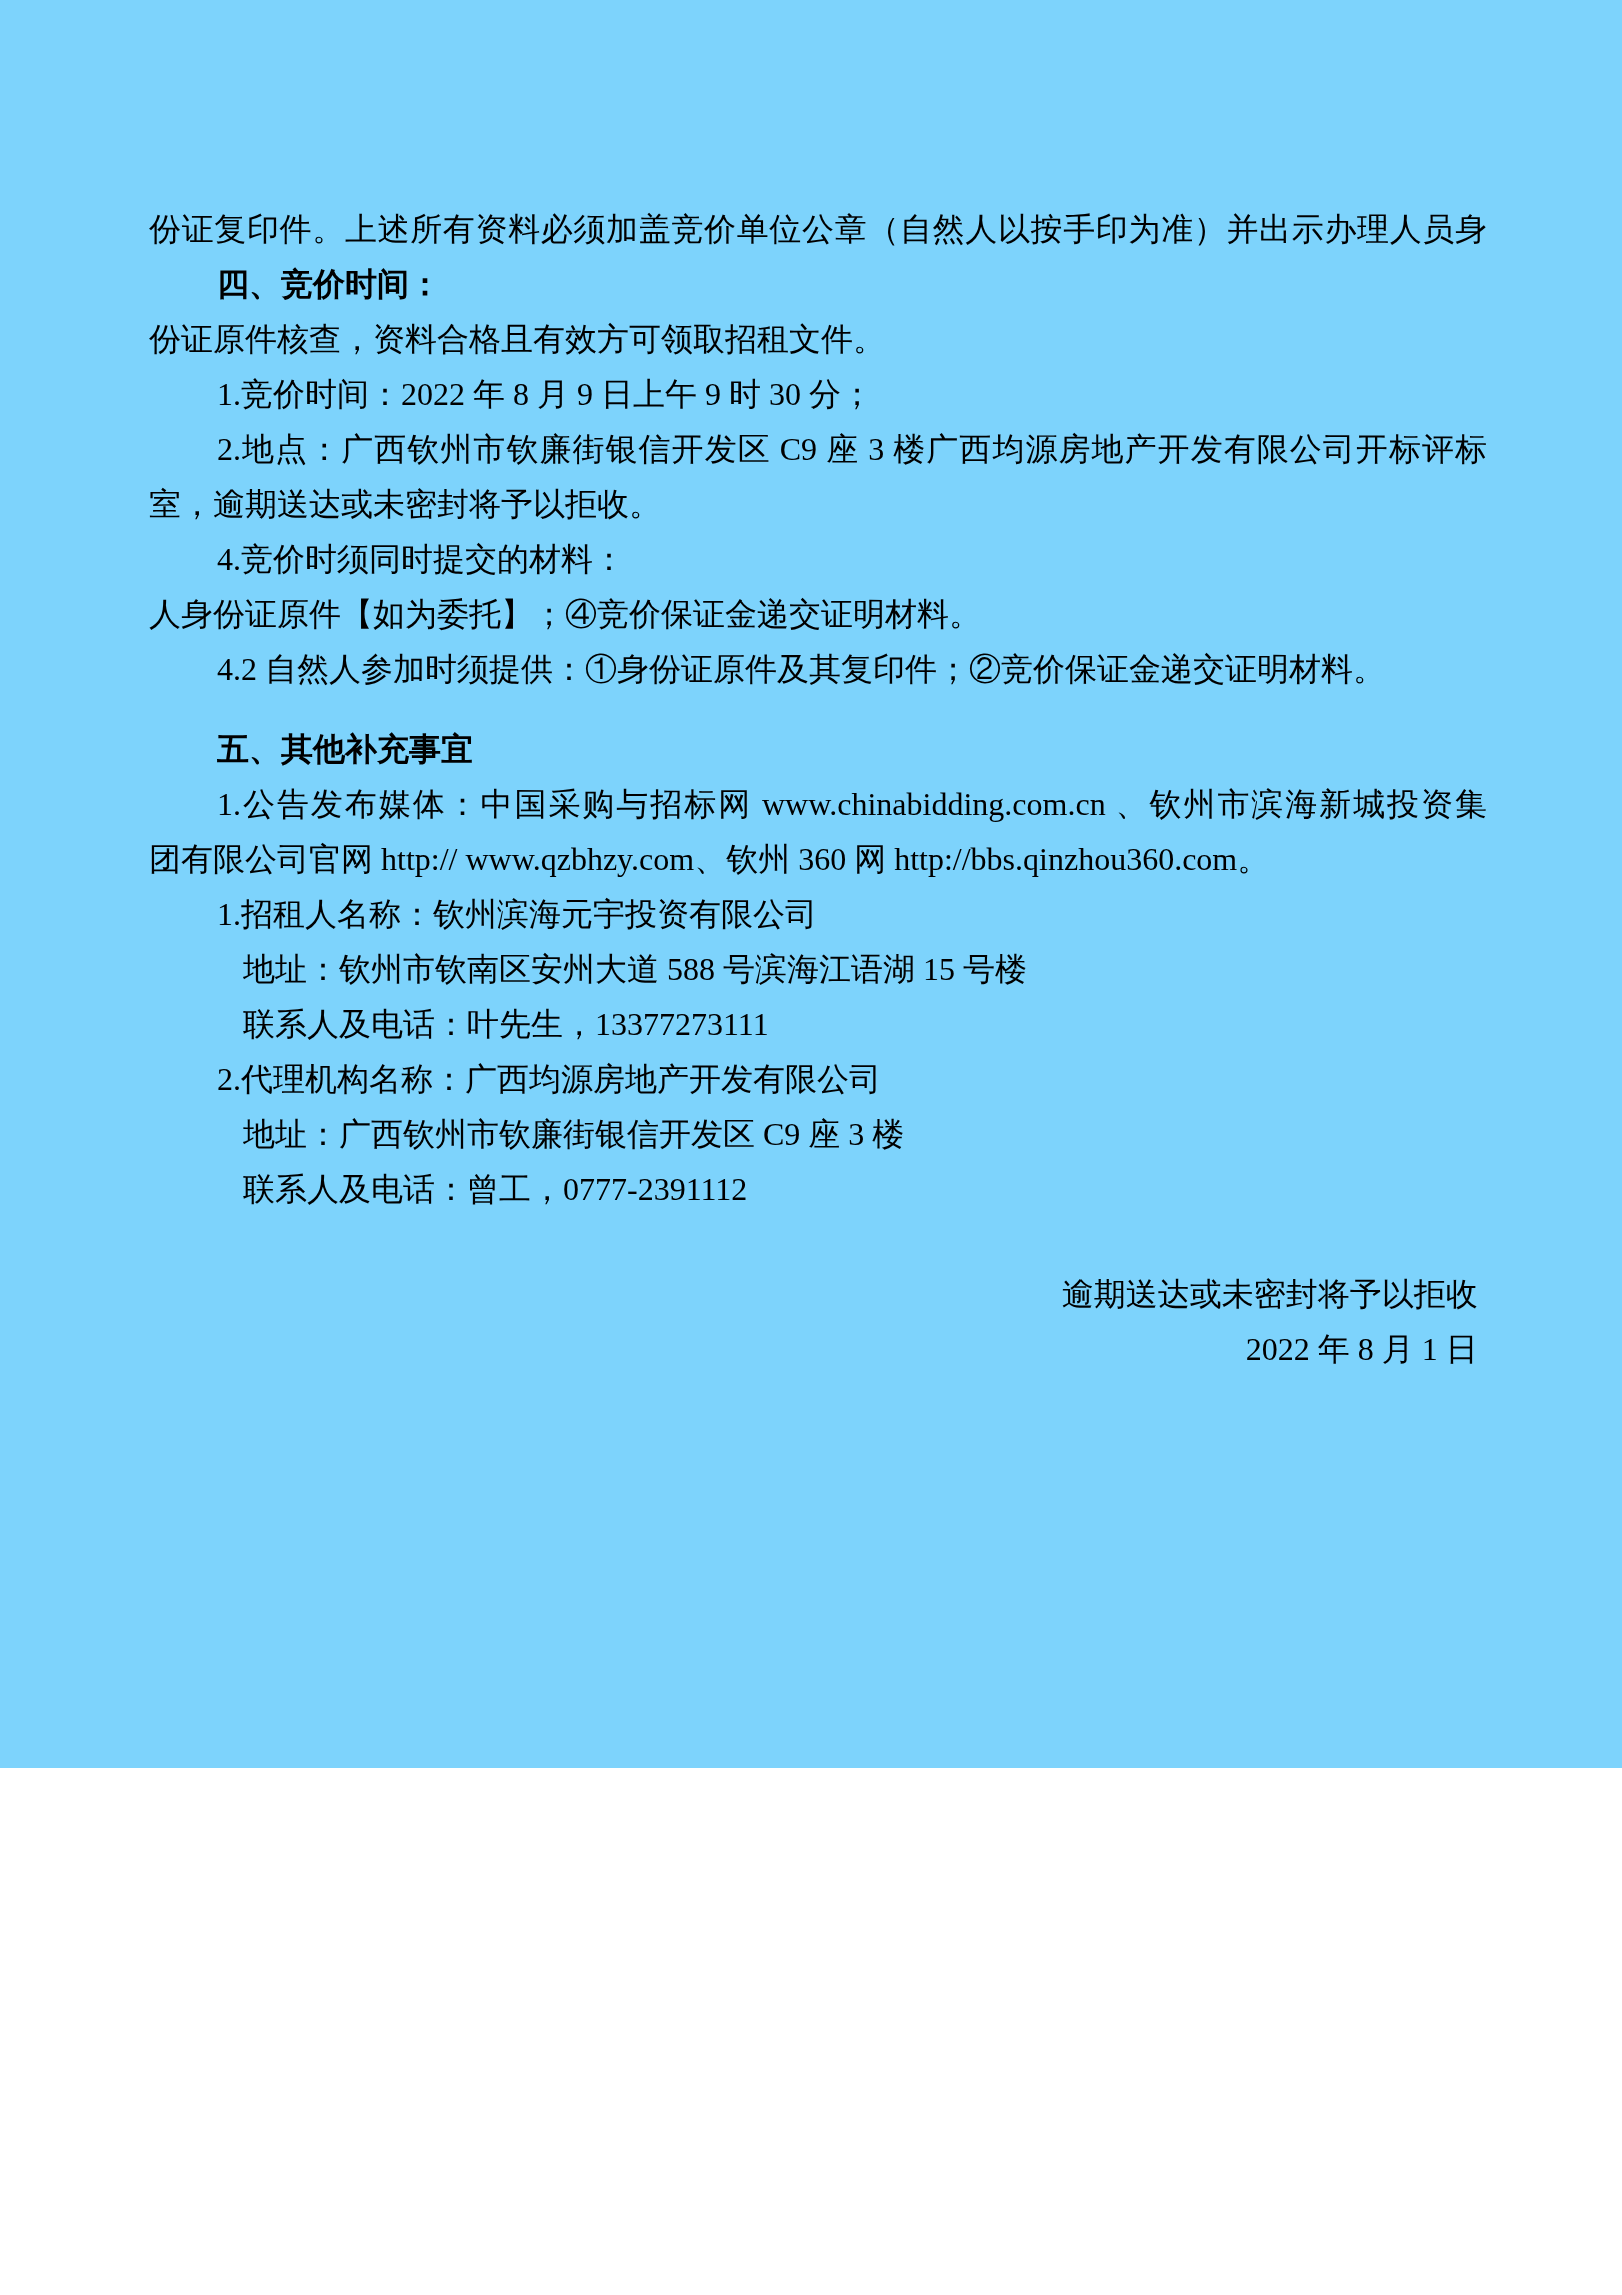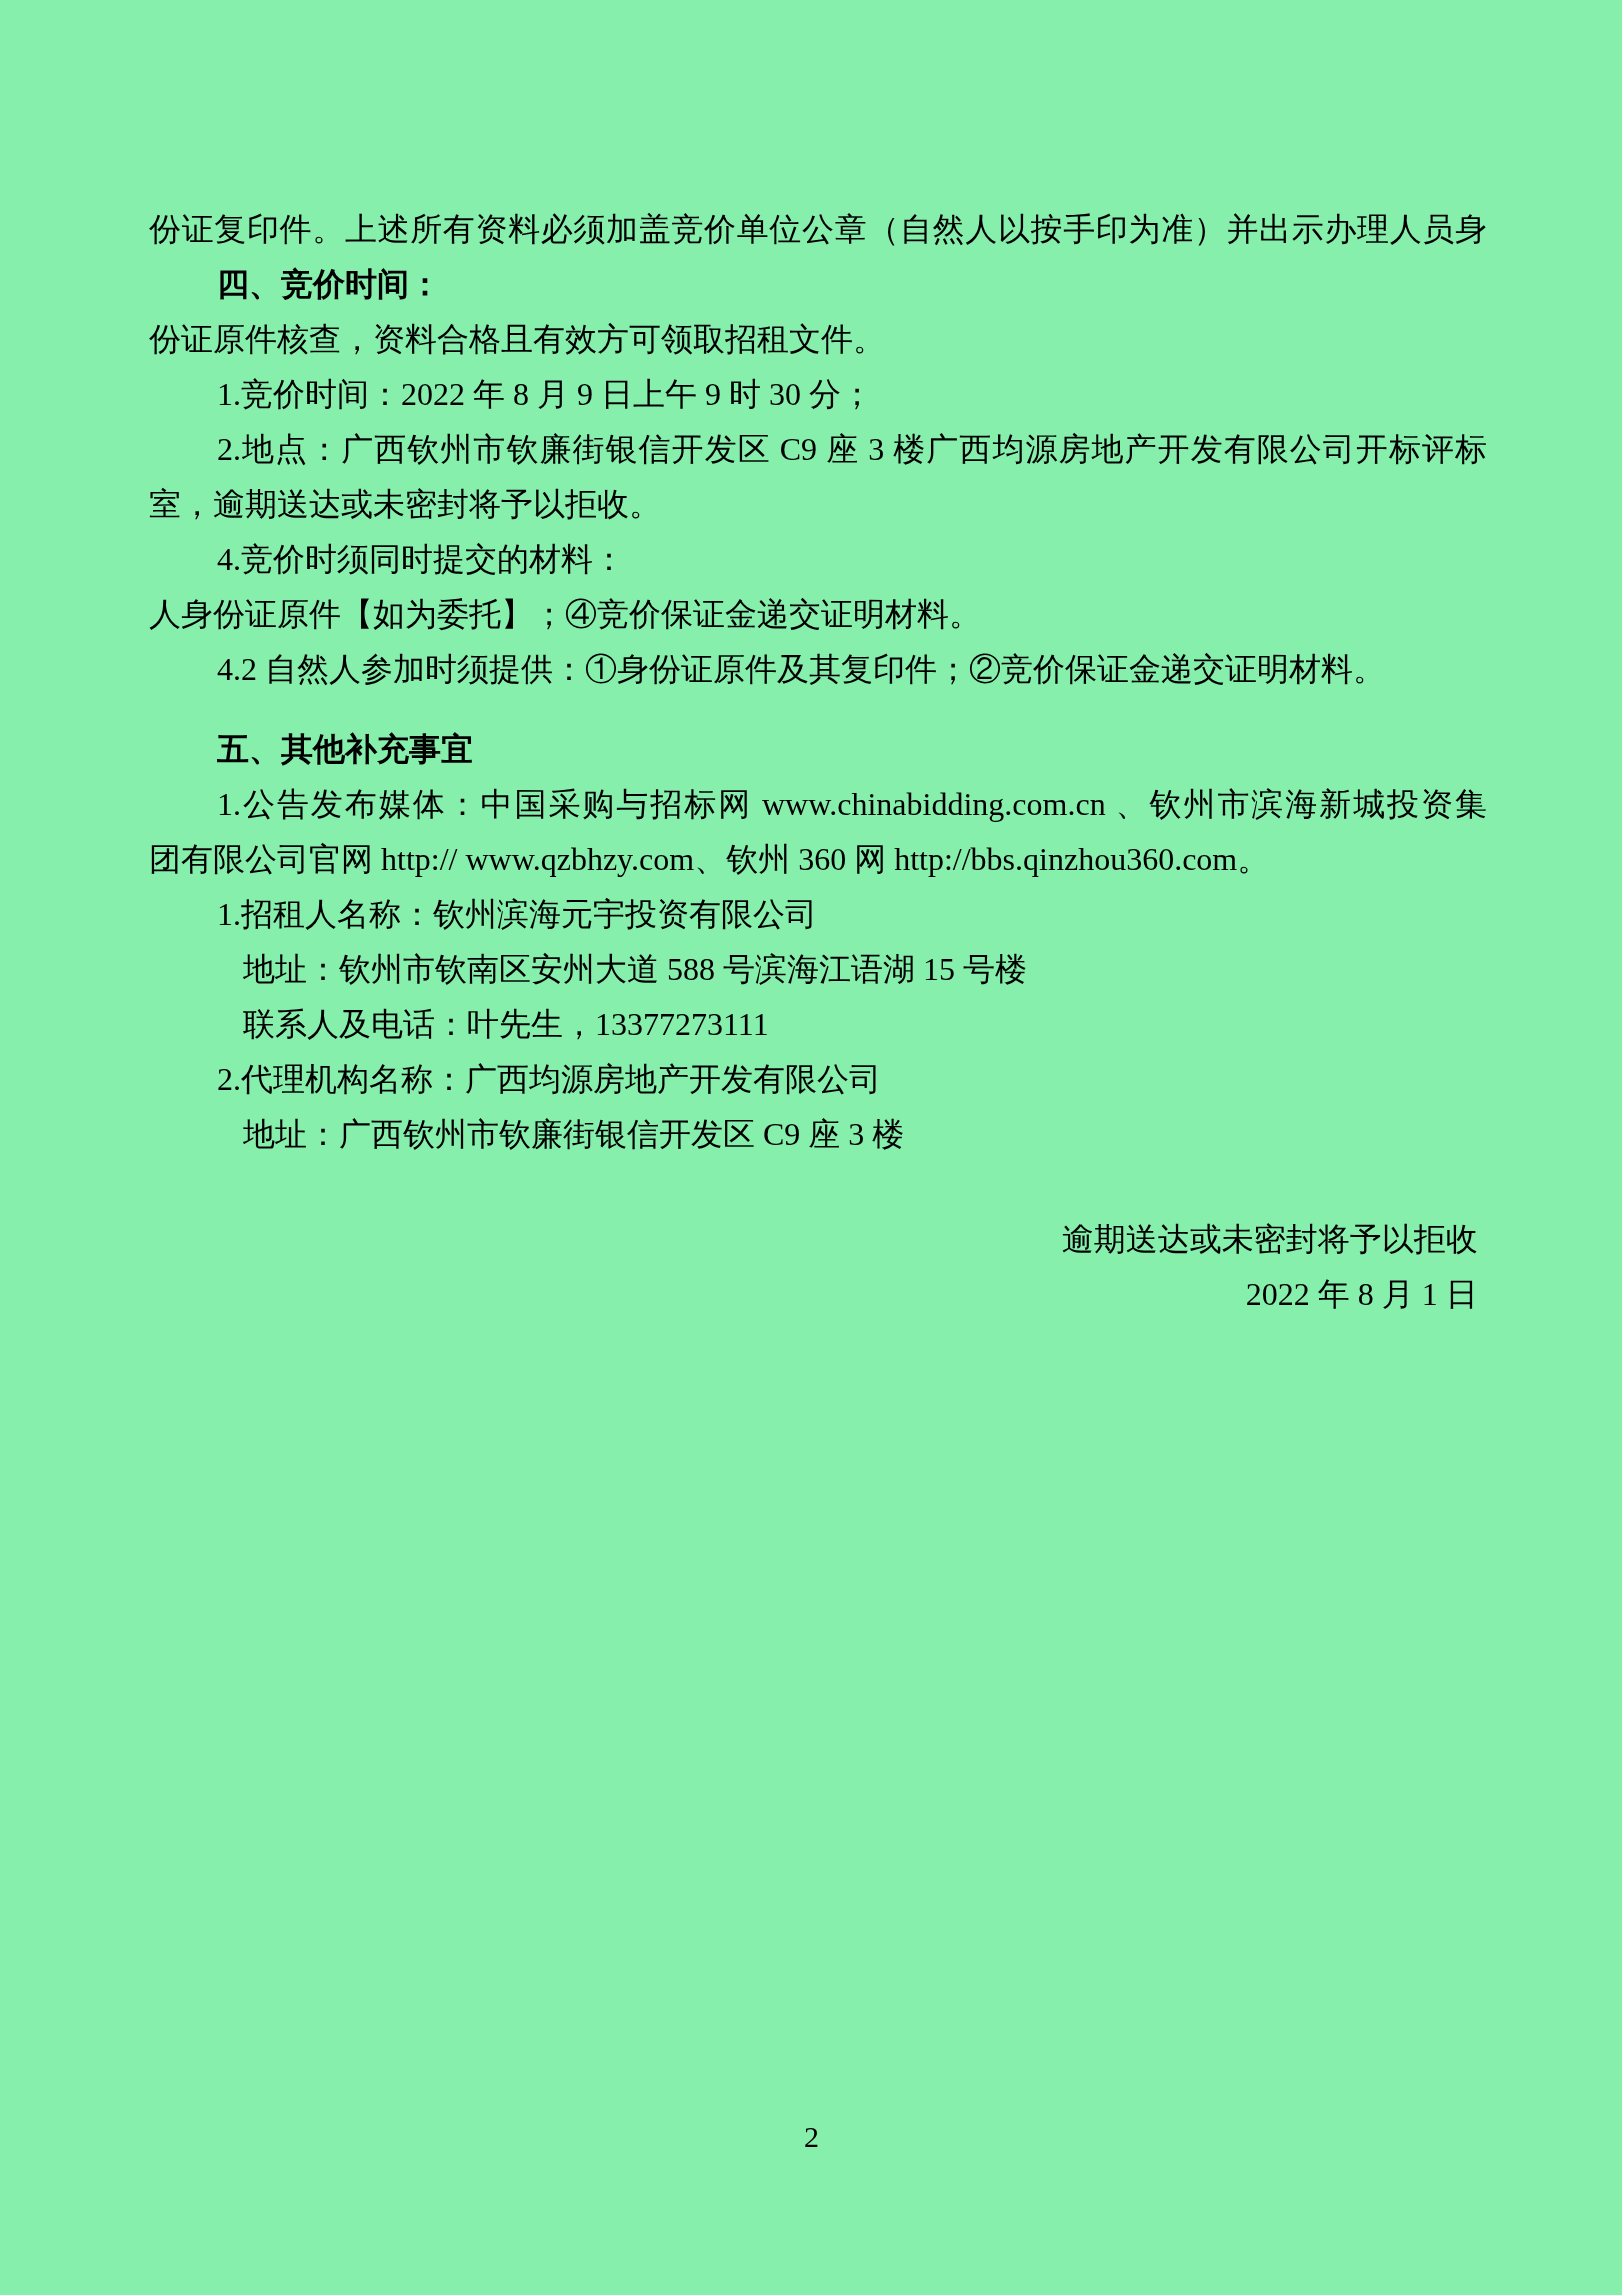--- a/index.html
+++ b/index.html
@@ -5,22 +5,22 @@
   html, body { margin: 0; padding: 0; }
   body {
     width: 1623px;
     height: 2295px;
     background: #ffffff;
     font-family: "Liberation Serif", "DejaVu Serif", serif;
   }
   .page {
     position: relative;
     width: 1623px;
-    height: 2295px;
-    background: #86efac;
+    height: 1768px;
+    background: #7dd3fc;
     overflow: hidden;
     color: #000000;
   }
   .content {
     position: absolute;
     left: 149px;
     right: 136px;
     top: 202px;
   }
   .line {
@@ -77,20 +77,21 @@
 
     <p class="line indent1 bold gap-small">五、其他补充事宜</p>
     <p class="line indent1 justify">1.公告发布媒体：中国采购与招标网 www.chinabidding.com.cn 、钦州市滨海新城投资集</p>
     <p class="line">团有限公司官网 http:// www.qzbhzy.com、钦州 360 网 http://bbs.qinzhou360.com。</p>
 
     <p class="line indent1">1.招租人名称：钦州滨海元宇投资有限公司</p>
     <p class="line indent2">地址：钦州市钦南区安州大道 588 号滨海江语湖 15 号楼</p>
     <p class="line indent2">联系人及电话：叶先生，13377273111</p>
     <p class="line indent1">2.代理机构名称：广西均源房地产开发有限公司</p>
     <p class="line indent2">地址：广西钦州市钦廉街银信开发区 C9 座 3 楼</p>
+    <p class="line indent2">联系人及电话：曾工，0777-2391112</p>
 
     <div class="signature">
       <p class="line">逾期送达或未密封将予以拒收</p>
       <p class="line">2022 年 8 月 1 日</p>
     </div>
 
   </div>
 
   <div class="page-number">2</div>
 </div>

